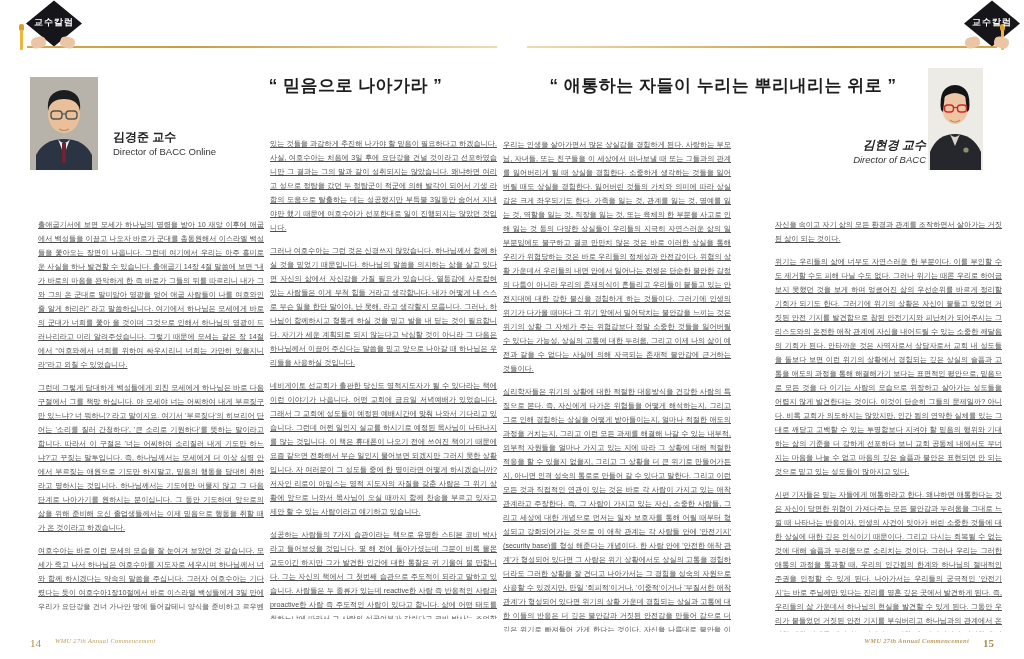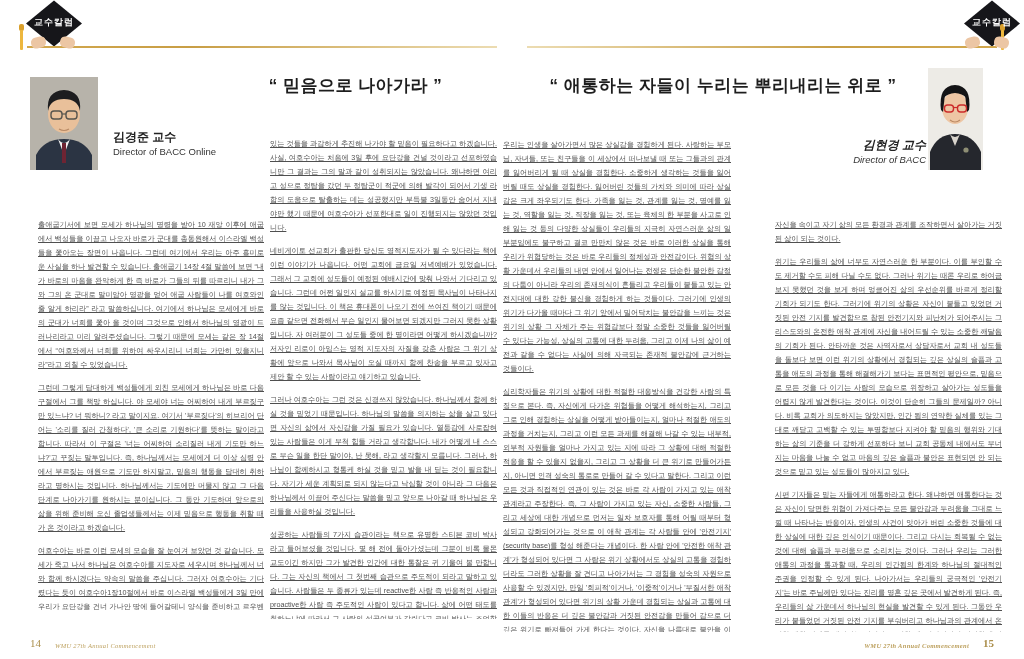--- a/index.html
+++ b/index.html
@@ -27,21 +27,21 @@
   .author-name{font-size:12px;font-weight:bold;color:#222222;line-height:14px;}
   .author-title{font-size:9.5px;color:#333333;margin-top:2px;}
   .photo{position:absolute;overflow:hidden;}
   
   .col{
     position:absolute;overflow:hidden;text-align:justify;
     font-size:7.2px;line-height:14px;color:#4f4f4f;text-decoration:underline;
   }
   .col p{margin:0 0 9px 0;}
   
-  .footer{position:absolute;bottom:10px;display:flex;align-items:flex-end;gap:14px;}
+  .footer{position:absolute;bottom:10px;display:flex;align-items:flex-start;gap:14px;}
   .page-num{font-family:"Liberation Serif","DejaVu Serif",serif;font-size:11px;color:#ab8f4c;}
   .journal{font-family:"Liberation Serif","DejaVu Serif",serif;font-style:italic;font-size:6.5px;color:#bda15f;letter-spacing:0.3px;}
 </style>
 </head>
 <body>
 
 <div class="spread">
 
   <div class="cap-wrap" style="left:0;">
     <div class="hand" style="left:31px;top:37px;transform:rotate(-14deg);"></div>
@@ -94,22 +94,22 @@
 
     <div class="col" style="left:38px;top:218px;width:226px;height:392px;">
       <p>출애굽기서에 보면 모세가 하나님의 명령을 받아 10 재앙 이후에 애굽에서 백성들을 이끌고 나오자 바로가 군대를 총동원해서 이스라엘 백성들을 쫓아오는 장면이 나옵니다. 그런데 여기에서 우리는 아주 흥미로운 사실을 하나 발견할 수 있습니다. 출애굽기 14장 4절 말씀에 보면 “내가 바로의 마음을 완악하게 한 즉 바로가 그들의 뒤를 따르리니 내가 그와 그의 온 군대로 말미암아 영광을 얻어 애굽 사람들이 나를 여호와인 줄 알게 하리라” 라고 말씀하십니다. 여기에서 하나님은 모세에게 바로의 군대가 너희를 쫓아 올 것이며 그것으로 인해서 하나님의 영광이 드러나리라고 미리 알려주셨습니다. 그렇기 때문에 모세는 같은 장 14절에서 “여호와께서 너희를 위하여 싸우시리니 너희는 가만히 있을지니라”라고 외칠 수 있었습니다.</p>
       <p>그런데 그렇게 담대하게 백성들에게 외친 모세에게 하나님은 바로 다음 구절에서 그를 책망 하십니다. 야 모세야 너는 어찌하여 내게 부르짖구만 있느냐? 너 뭐하니? 라고 말이지요. 여기서 '부르짖다'의 히브리어 단어는 '소리를 질러 간청하다', '큰 소리로 기원하다'를 뜻하는 말이라고 합니다. 따라서 이 구절은 '너는 어찌하여 소리질러 내게 기도만 하느냐?'고 꾸짖는 말투입니다. 즉, 하나님께서는 모세에게 더 이상 심령 안에서 부르짖는 애원으로 기도만 하지말고, 믿음의 행동을 담대히 취하라고 명하시는 것입니다. 하나님께서는 기도에만 머물지 않고 그 다음 단계로 나아가기를 원하시는 분이십니다. 그 동안 기도하며 앞으로의 삶을 위해 준비해 오신 졸업생들께서는 이제 믿음으로 행동을 취할 때가 온 것이라고 하겠습니다.</p>
       <p>여호수아는 바로 이런 모세의 모습을 잘 눈여겨 보았던 것 같습니다. 모세가 죽고 나서 하나님은 여호수아를 지도자로 세우시며 하나님께서 너와 함께 하시겠다는 약속의 말씀을 주십니다. 그러자 여호수아는 기다렸다는 듯이 여호수아1장10절에서 바로 이스라엘 백성들에게 3일 만에 우리가 요단강을 건너 가나안 땅에 들어갈테니 양식을 준비하고 르우벤 지파와 갓 지파와 므낫세 반지파에 무장하고 형제들을 도우라는 명령을 내립니다. 이것은 여호수아가 앞에서 모세가 겪었던 일을 확실히 이해한 것을 잘 보여줍니다. 즉, 여호수아는 모세가 하나님께 부르짖기만 하고 행동하지 않았던 모습을 하나님에서 책망하셨던 것을 기억하고 하나님의 말씀을 듣고 나서 바로 행동을 취하고 있는 것입니다.</p>
       <p>우리 모두는 우리의 삶에서 믿음으로부터 나오는 자신감을 가질 필요가 있습니다. 상황에 끌려가는 삶이 아니라 상황을 개척해 나가는 자신감이 필요한 것입니다. 하나님의 말씀에 바로 선 사람들은 어디로 가든 행동할 것이기 때문에 주저하거나 멈춰있지 말고 자신이 할 수</p>
     </div>
 
     <div class="col" style="left:270px;top:137px;width:227px;height:482px;">
       <p>있는 것들을 과감하게 추진해 나가야 할 믿음이 필요하다고 하겠습니다. 사실, 여호수아는 처음에 3일 후에 요단강을 건널 것이라고 선포하였습니만 그 결과는 그의 말과 같이 성취되지는 않았습니다. 왜냐하면 여리고 성으로 정탐을 갔던 두 정탐군이 적군에 의해 발각이 되어서 기생 라합의 도움으로 탈출하는 데는 성공했지만 부득불 3일동안 숨어서 지내야만 했기 때문에 여호수아가 선포한대로 일이 진행되지는 않았던 것입니다.</p>
+      <p>그러나 여호수아는 그런 것은 신경쓰지 않았습니다. 하나님께서 함께 하실 것을 믿었기 때문입니다. 하나님의 말씀을 의지하는 삶을 살고 있다면 자신의 삶에서 자신감을 가질 필요가 있습니다. 열등감에 사로잡혀 있는 사람들은 이게 무척 힘들 거라고 생각합니다. 내가 어떻게 내 스스로 무슨 일을 한단 말이야, 난 못해, 라고 생각할지 모릅니다. 그러나, 하나님이 함께하시고 형통케 하실 것을 믿고 발을 내 딛는 것이 필요합니다. 자기가 세운 계획되로 되지 않는다고 낙심할 것이 아니라 그 다음은 하나님께서 이끌어 주신다는 말씀을 믿고 앞으로 나아갈 때 하나님은 우리들을 사용하실 것입니다.</p>
       <p>네비게이토 선교회가 출판한 당신도 영적지도자가 될 수 있다라는 책에 이런 이야기가 나옵니다. 어떤 교회에 금요일 저녁예배가 있었습니다. 그래서 그 교회에 성도들이 예정된 예배시간에 맞춰 나와서 기다리고 있습니다. 그런데 어쩐 일인지 설교를 하시기로 예정된 목사님이 나타나지를 않는 것입니다. 이 책은 휴대폰이 나오기 전에 쓰여진 책이기 때문에 요즘 같으면 전화해서 무슨 일인지 물어보면 되겠지만 그러지 못한 상황입니다. 자 여러분이 그 성도들 중에 한 명이라면 어떻게 하시겠습니까? 저자인 리로이 아임스는 영적 지도자의 자질을 갖춘 사람은 그 위기 상황에 앞으로 나와서 목사님이 오실 때까지 함께 찬송을 부르고 있자고 제안 할 수 있는 사람이라고 얘기하고 있습니다.</p>
-      <p>그러나 여호수아는 그런 것은 신경쓰지 않았습니다. 하나님께서 함께 하실 것을 믿었기 때문입니다. 하나님의 말씀을 의지하는 삶을 살고 있다면 자신의 삶에서 자신감을 가질 필요가 있습니다. 열등감에 사로잡혀 있는 사람들은 이게 무척 힘들 거라고 생각합니다. 내가 어떻게 내 스스로 무슨 일을 한단 말이야, 난 못해, 라고 생각할지 모릅니다. 그러나, 하나님이 함께하시고 형통케 하실 것을 믿고 발을 내 딛는 것이 필요합니다. 자기가 세운 계획되로 되지 않는다고 낙심할 것이 아니라 그 다음은 하나님께서 이끌어 주신다는 말씀을 믿고 앞으로 나아갈 때 하나님은 우리들을 사용하실 것입니다.</p>
       <p>성공하는 사람들의 7가지 습관이라는 책으로 유명한 스티븐 코비 박사라고 들어보셨을 것입니다. 몇 해 전에 돌아가셨는데 그분이 비록 몰몬교도이긴 하지만 그가 발견한 인간에 대한 통찰은 귀 기울여 볼 만합니다. 그는 자신의 책에서 그 첫번째 습관으로 주도적이 되라고 말하고 있습니다. 사람들은 두 종류가 있는데 reactive한 사람 즉 반응적인 사람과 proactive한 사람 즉 주도적인 사람이 있다고 합니다. 삶에 어떤 태도를 취하느냐에 따라서 그 사람의 성공여부가 갈린다고 코비 박사는 조언합니다. 만일 무엇 무엇만 되면 이렇게 할 거야, 내가 할 수 있는게 아무 것도 없어, 그 사람들이 허락해 주지 않을거야 이런 말들은 모두 reactive한 사람들이 즐겨 쓰는 말입니다. Proactive한 사람은 자, 대안을 찾아보자, 나는 다른 방법을 선택할 수 있어, 나는 효과적으로 설득을 할 수가 있어 이렇게 생각합니다. 모세는 reactive한 사람처럼 하나님께 부르짖으며 아무 것도 하지 않고 있다가 하나님께 꾸중을 들은 반면 여호수아는 proactive한 사람처럼 하나님께로부터 약속을 받은 후 능동적으로 백성들에게 명령을 내렸습니다.</p>
       <p>우리들도 “여호수아 본받아 앞으로 가세”라는 찬송가 가사처럼 믿음으로 발걸음을 내딛을 때 하나님이 함께 하시는 경험을 하게 될 것입니다.</p>
     </div>
 
     <div class="footer" style="left:30px;">
       <span class="page-num">14</span>
       <span class="journal">WMU 27th Annual Commencement</span>
     </div>
   </div>
 

